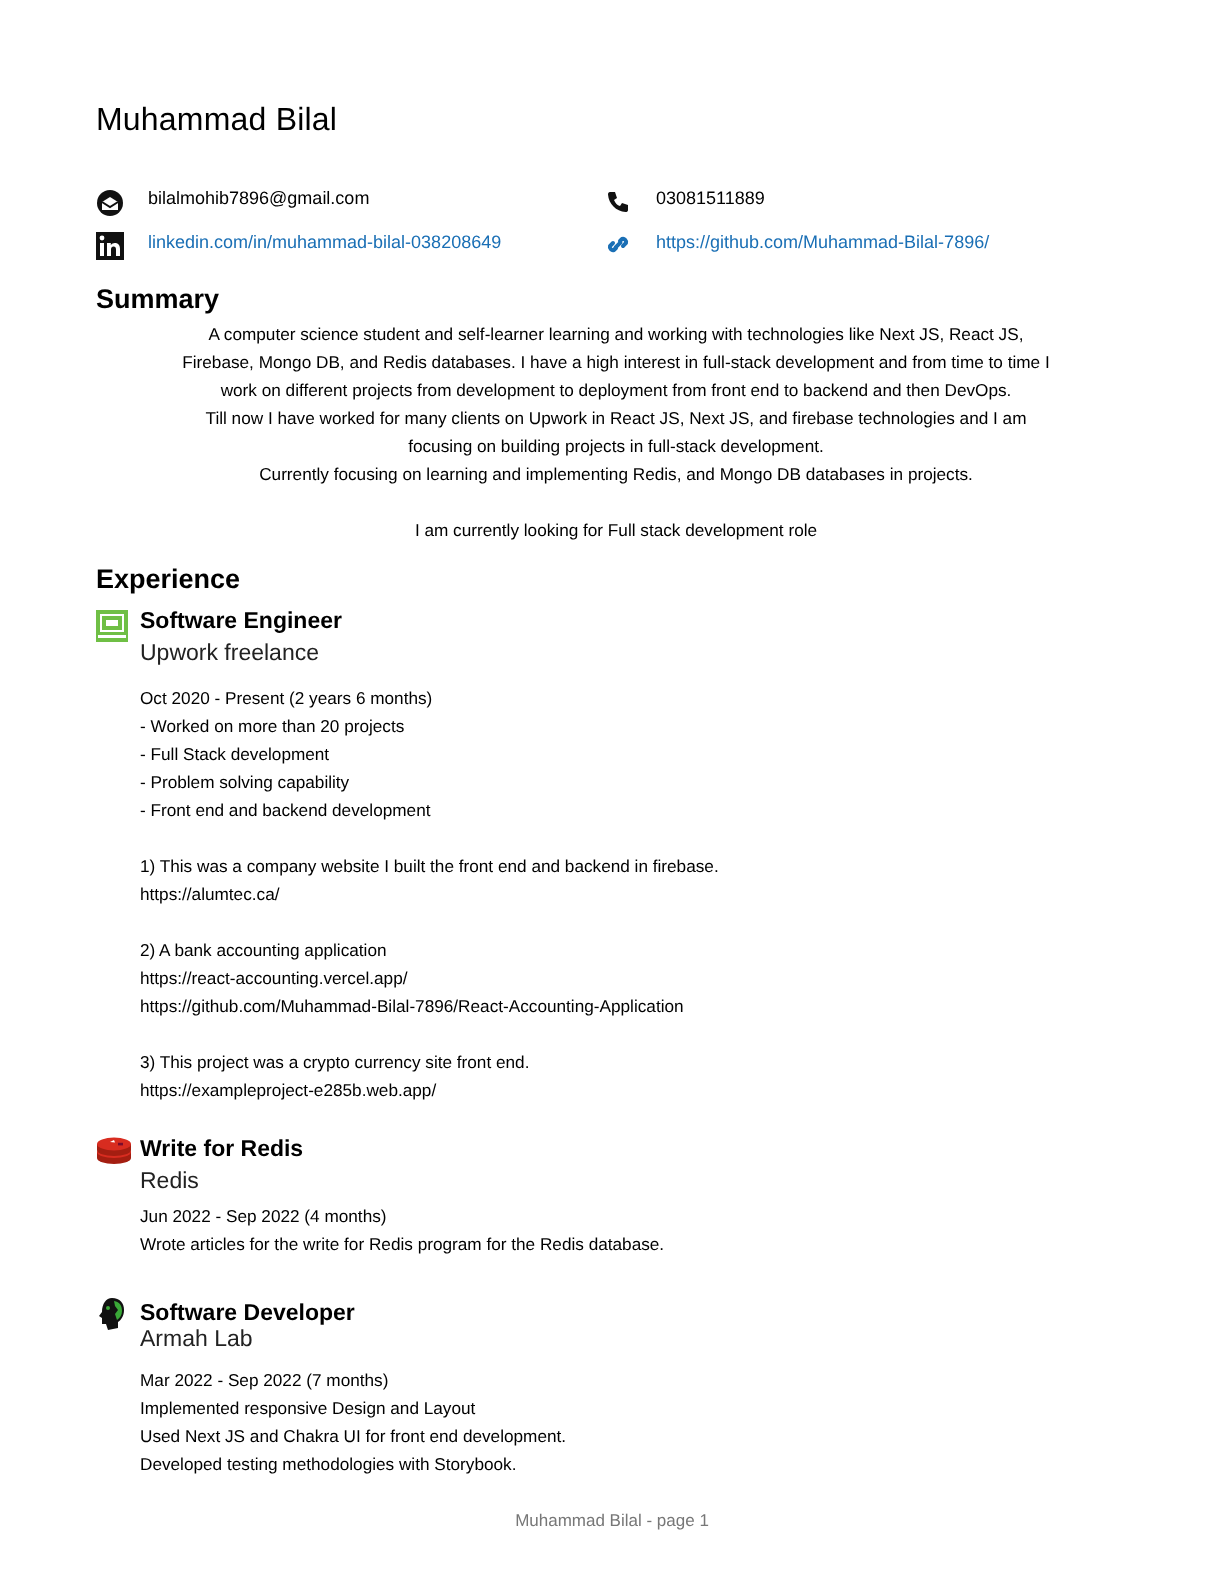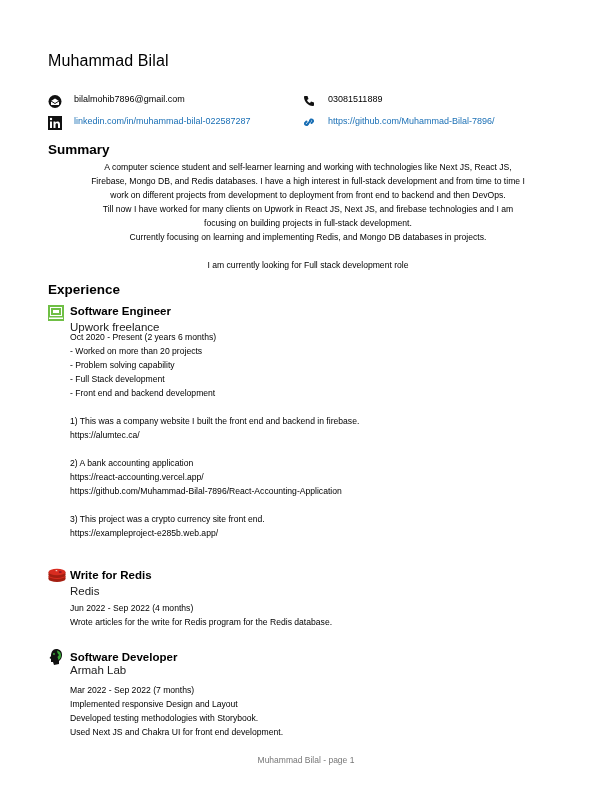--- a/index.html
+++ b/index.html
@@ -47,21 +47,21 @@
 
   <div class="contact" style="left:48px; top:116px;">
     <span class="ic">
       <svg width="14" height="14" viewBox="0 0 14 14">
           <rect x="0" y="0" width="14" height="14" fill="#111"></rect>
           <rect x="2" y="5.5" width="2" height="6.5" fill="#fff"></rect>
           <circle cx="3" cy="3" r="1.2" fill="#fff"></circle>
           <path d="M5.5 5.5 H7.4 V6.5 C8 5.6 9 5.3 10 5.5 C11.4 5.8 12 6.8 12 8.4 V12 H10 V8.8 C10 7.7 9.6 7.2 8.8 7.2 C8 7.2 7.5 7.8 7.5 8.8 V12 H5.5 Z" fill="#fff"></path>
         </svg>
     </span>
-    <span class="link">linkedin.com/in/muhammad-bilal-022587287</span>
+    <span class="link">linkedin.com/in/muhammad-bilal-038208649</span>
   </div>
 
   <div class="contact" style="left:302px; top:116px;">
     <span class="ic">
       <svg width="12" height="12" viewBox="0 0 12 12">
           <g stroke="#1a6fb5" stroke-width="2" fill="none" stroke-linecap="round">
             <path d="M5 7 L4 8 A1.6 1.6 0 0 1 2 6 L3.5 4.5"></path>
             <path d="M7 5 L8 4 A1.6 1.6 0 0 1 10 6 L8.5 7.5" transform="translate(0,-1.5)"></path>
             <path d="M4.8 7.2 L7.2 4.8" transform="translate(0,-0.5)"></path>
           </g>
@@ -89,25 +89,25 @@
       <svg width="16" height="16" viewBox="0 0 16 16">
           <rect x="0" y="0" width="16" height="16" fill="#6fbf45"></rect>
           <rect x="2" y="2" width="12" height="9" fill="#fff"></rect>
           <rect x="3" y="3" width="10" height="7" fill="#6fbf45"></rect>
           <rect x="5" y="5" width="6" height="3" fill="#fff"></rect>
           <rect x="1" y="12.5" width="14" height="1.5" fill="#fff"></rect>
         </svg>
     </span>
     <div class="job-title" style="top:305px;">Software Engineer</div>
     <div class="company" style="top:321px;">Upwork freelance</div>
-    <div class="lines" style="top:330px;">
+    <div class="lines" style="top:342px;">
       <div>Oct 2020 - Present (2 years 6 months)</div>
       <div>- Worked on more than 20 projects</div>
+      <div>- Full Stack development</div>
       <div>- Problem solving capability</div>
-      <div>- Full Stack development</div>
       <div>- Front end and backend development</div>
       <div></div>
       <div>1) This was a company website I built the front end and backend in firebase.</div>
       <div>https://alumtec.ca/</div>
       <div></div>
       <div>2) A bank accounting application</div>
       <div>https://react-accounting.vercel.app/</div>
       <div>https://github.com/Muhammad-Bilal-7896/React-Accounting-Application</div>
       <div></div>
       <div>3) This project was a crypto currency site front end.</div>
@@ -142,19 +142,19 @@
           <path d="M8 1 C12 1 14 3.5 14 7 C14 10 12.5 12 11 13 L11 16 L6 17 L5 14 L3 14 L3 11 L1.5 10 L3 8 C3 4 5 1 8 1 Z" fill="#111"></path>
           <path d="M9 2.5 C12 3 13 5 13 7.5 C13 9.5 12 11 10.5 12 L9.5 9 L11 7 L9.5 5 Z" fill="#3aa838"></path>
           <circle cx="6" cy="6" r="1" fill="#3aa838"></circle>
         </svg>
     </span>
     <div class="job-title" style="top:651px;">Software Developer</div>
     <div class="company" style="top:639px;margin-top:25px;">Armah Lab</div>
     <div class="lines" style="top:683px;">
       <div>Mar 2022 - Sep 2022 (7 months)</div>
       <div>Implemented responsive Design and Layout</div>
+      <div>Used Next JS and Chakra UI for front end development.</div>
       <div>Developed testing methodologies with Storybook.</div>
-      <div>Used Next JS and Chakra UI for front end development.</div>
     </div>
   </div>
 
   <div class="footer">Muhammad Bilal - page 1</div>
 </div>
 
 </body></html>

